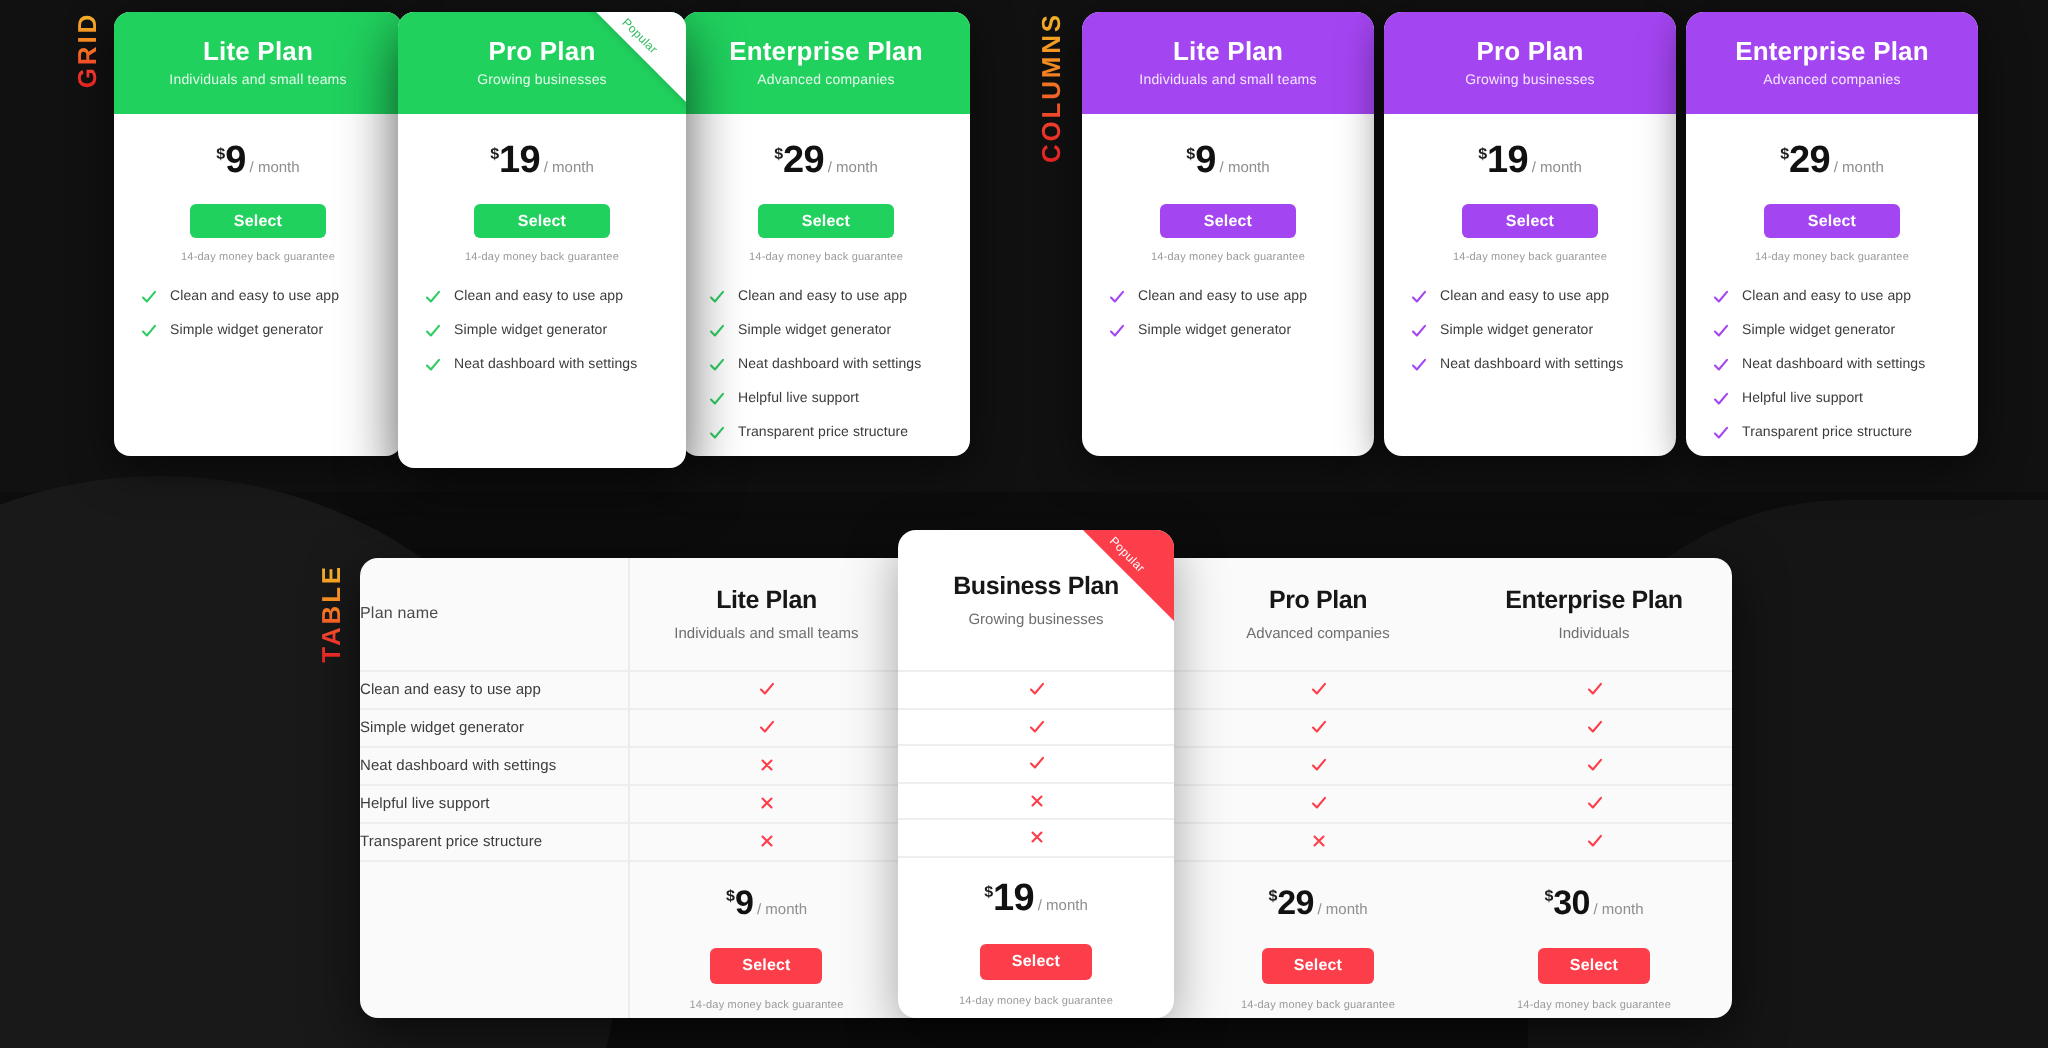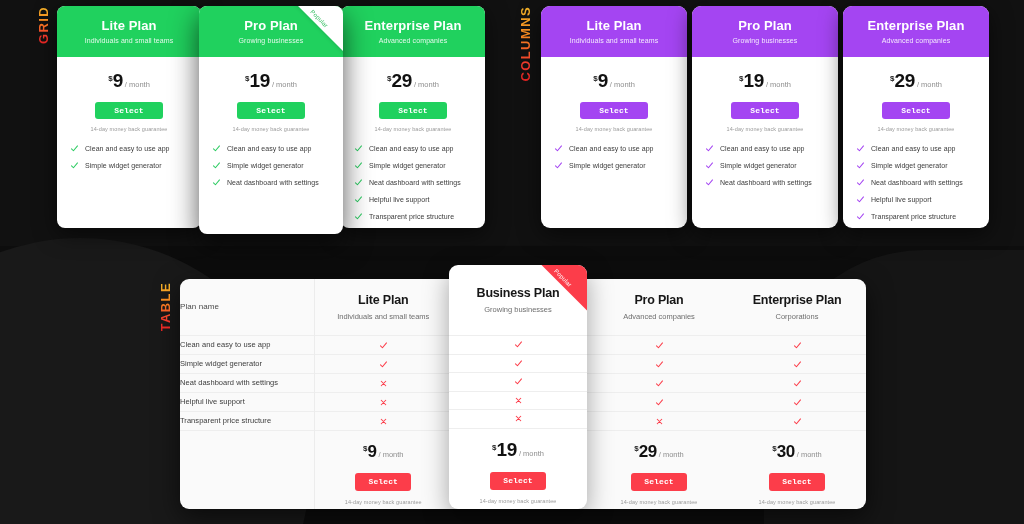--- a/index.html
+++ b/index.html
@@ -128,21 +128,21 @@
     display: block;
     margin: 12px auto 0;
     width: 68px; height: 17px;
     line-height: 17px;
     border: none;
     border-radius: 3px;
     background: #20d15e;
     color: #ffffff;
     font-size: 8px;
     font-weight: bold;
-    font-family: Liberation Mono, monospace;
+    font-family: Liberation Sans, sans-serif;
     cursor: pointer;
     letter-spacing: .1px;
   }
   .guarantee {
     margin-top: 7px;
     font-size: 5.5px;
     color: #9a9a9a;
     letter-spacing: .1px;
   }
 
@@ -594,21 +594,21 @@
             <td class="hdr-plan">
               <div class="t">Business Plan</div>
               <div class="s">Growing businesses</div>
             </td>
             <td class="hdr-plan">
               <div class="t">Pro Plan</div>
               <div class="s">Advanced companies</div>
             </td>
             <td class="hdr-plan">
               <div class="t">Enterprise Plan</div>
-              <div class="s">Corporations</div>
+              <div class="s">Individuals</div>
             </td>
           </tr>
           <tr class="feat-row">
             <td class="feat-name">Clean and easy to use app</td>
             <td class="feat-cell"><svg width="9" height="9" viewBox="0 0 12 12">
                 <path d="M2 6.4 L4.6 9 L10 2.6" stroke="#fc3d4a" stroke-width="1.4" fill="none" stroke-linecap="round" stroke-linejoin="round"></path>
               </svg></td>
             <td class="feat-cell"><svg width="9" height="9" viewBox="0 0 12 12">
                 <path d="M2 6.4 L4.6 9 L10 2.6" stroke="#fc3d4a" stroke-width="1.4" fill="none" stroke-linecap="round" stroke-linejoin="round"></path>
               </svg></td>

